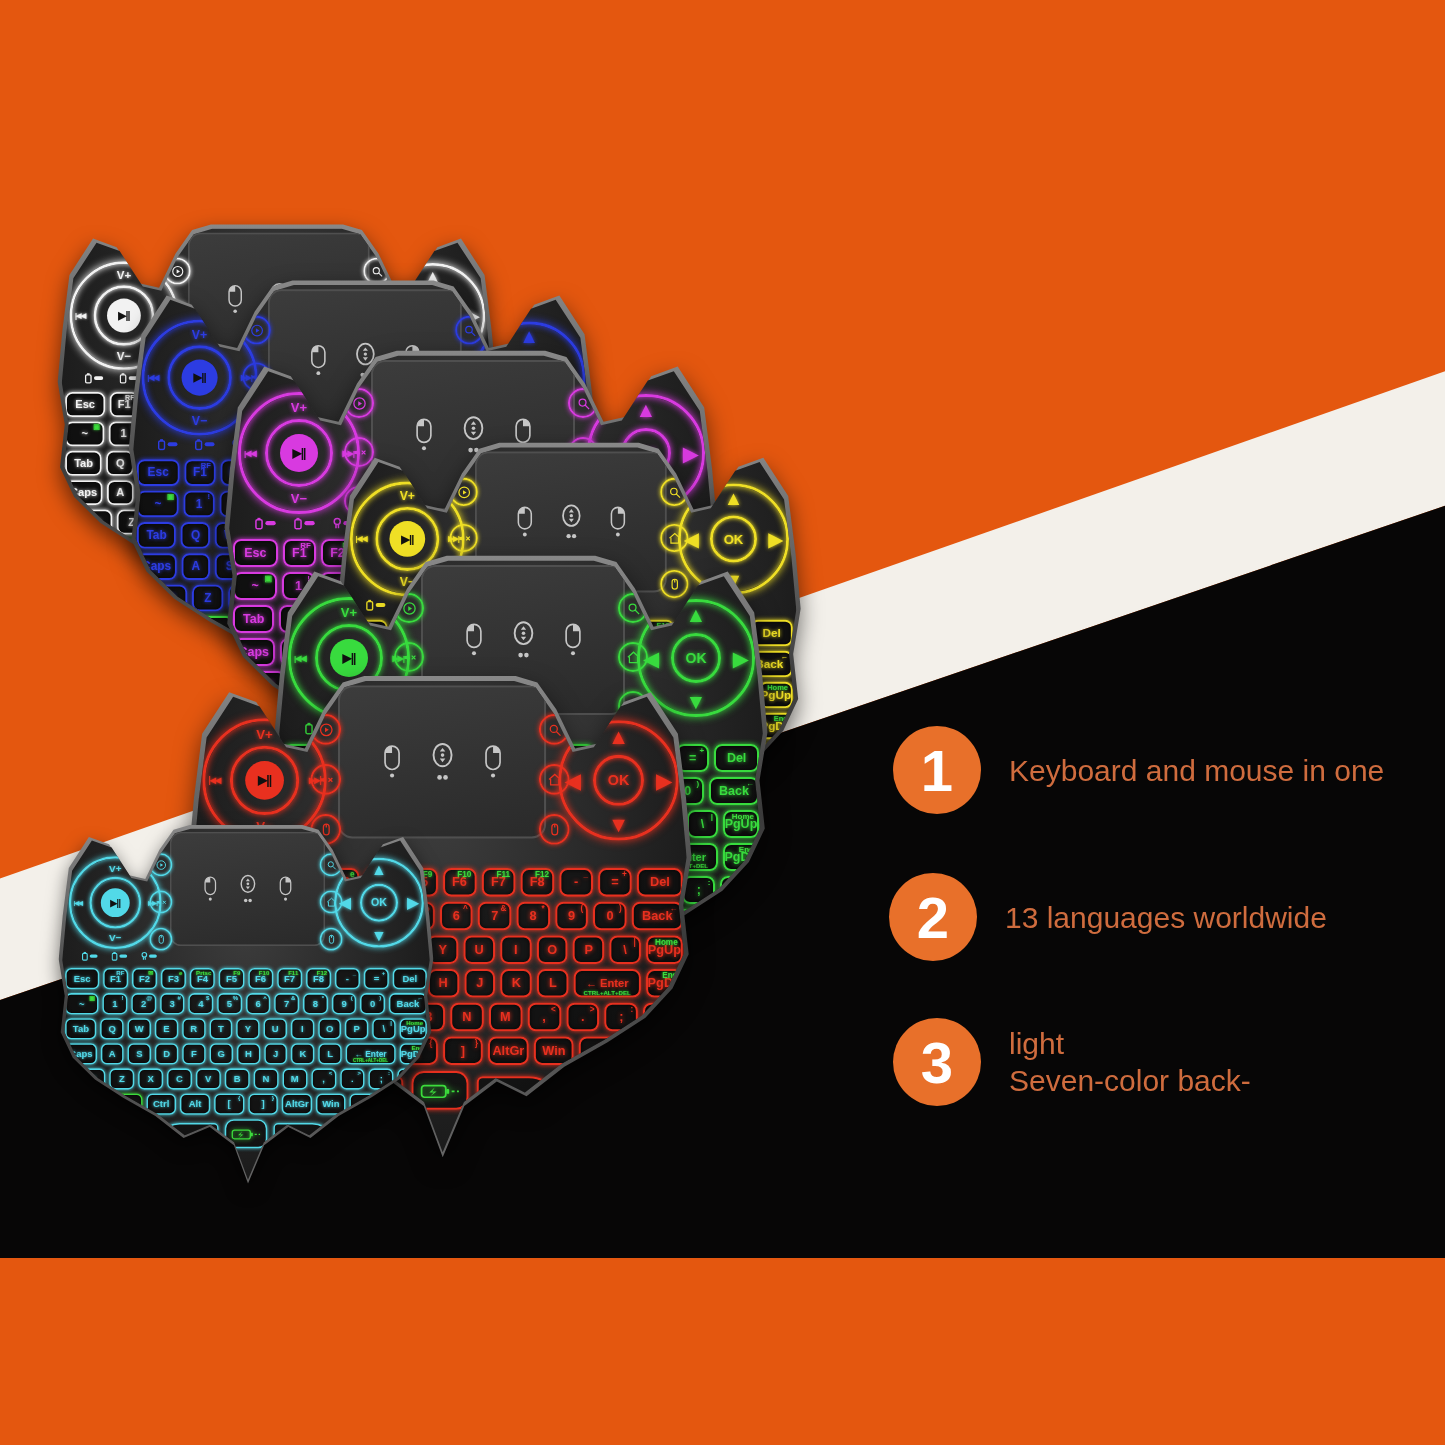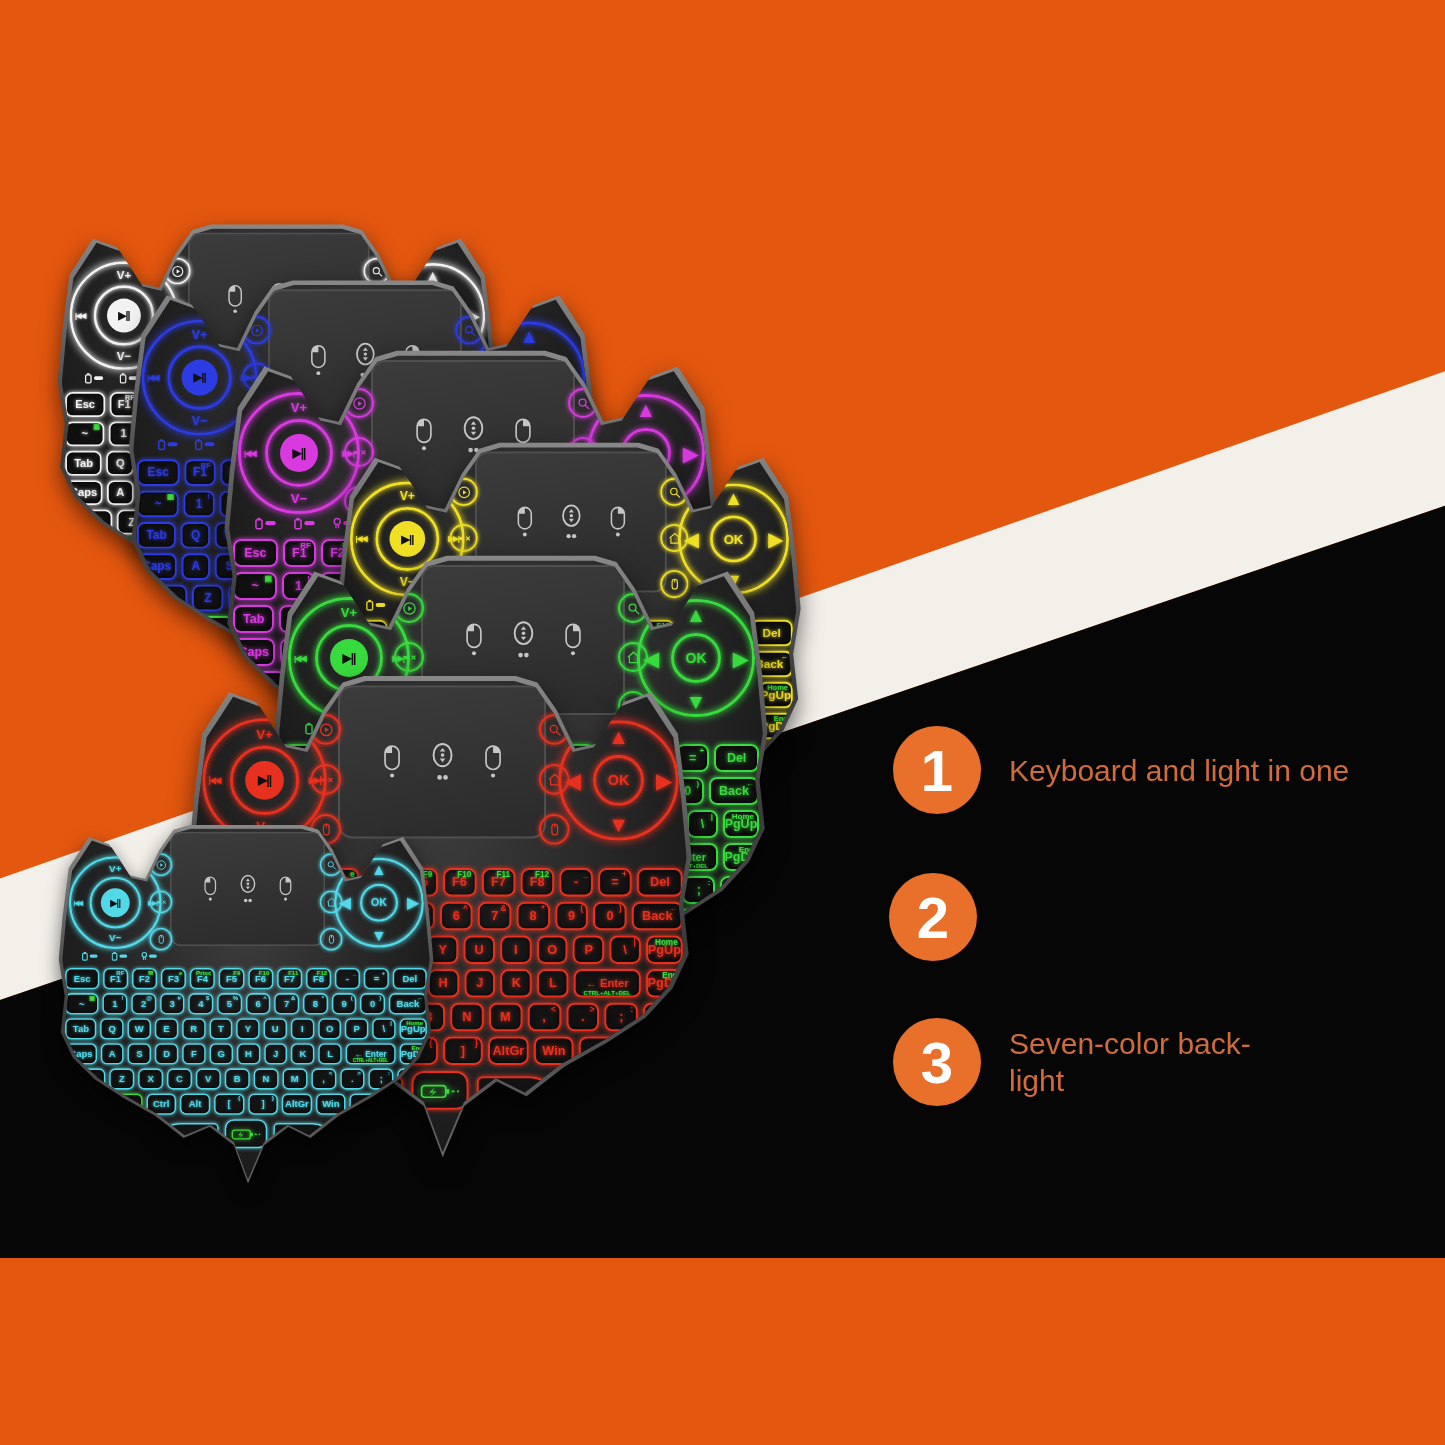--- a/index.html
+++ b/index.html
@@ -3192,27 +3192,31 @@
             </div>
           </div>
         </div>
       </div>
     </div>
 
 
   <div class="feat feat1">
     <div class="fcirc">1</div>
     <div class="ftext">
-      <div>Keyboard and light in one</div>
+      <div>Keyboard and mouse in one</div>
       <div></div>
     </div>
   </div>
   <div class="feat feat2">
     <div class="fcirc">2</div>
+    <div class="ftext">
+      <div>13 languages worldwide</div>
+      <div></div>
+    </div>
   </div>
   <div class="feat feat3">
     <div class="fcirc">3</div>
     <div class="ftext">
+      <div>light</div>
       <div>Seven-color back-</div>
-      <div>light</div>
     </div>
   </div>
 </div>
 
 </body></html>

